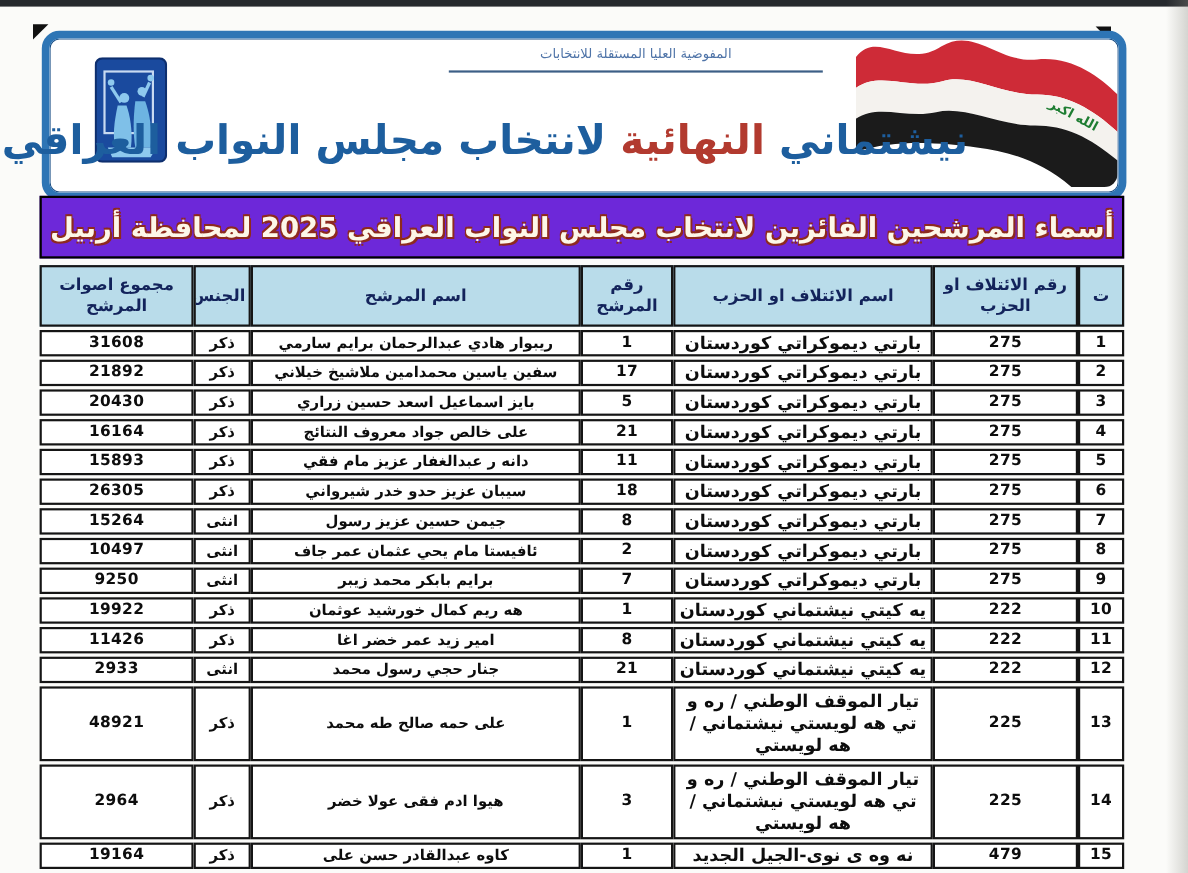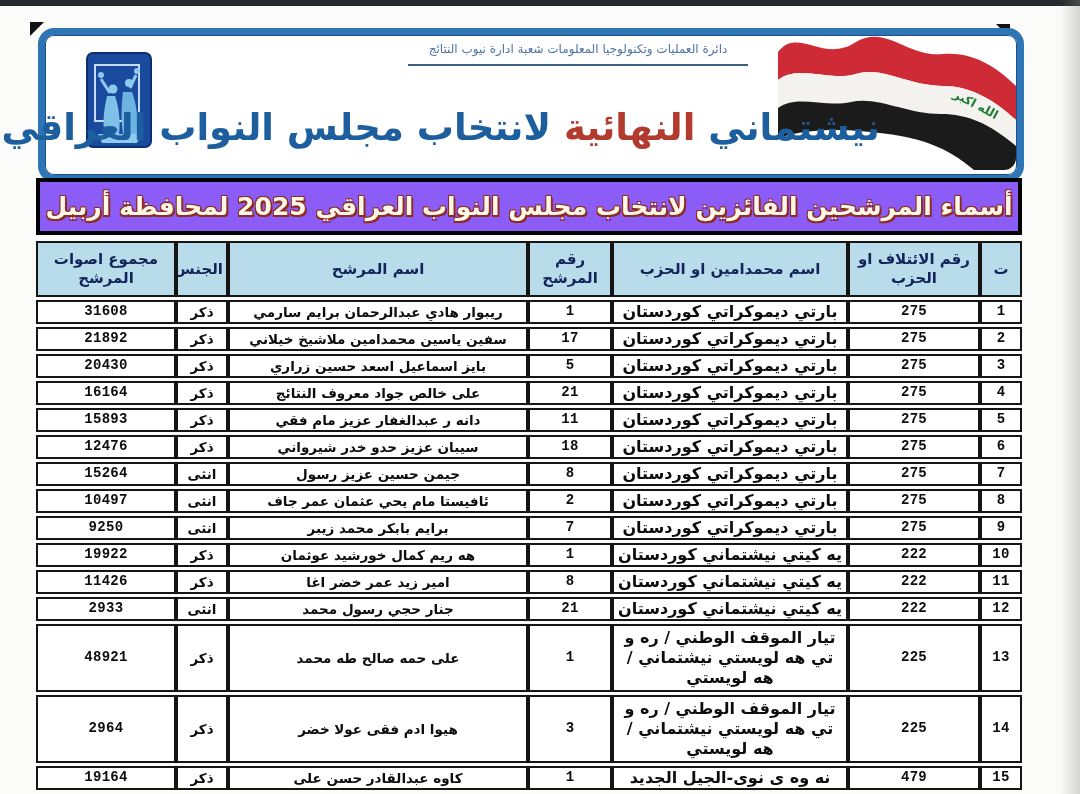--- a/index.html
+++ b/index.html
@@ -33,41 +33,41 @@
     letter-spacing:-1px;
   }
   .main-title .red{color:#b23a2f;text-align:center;}
   .flag-wrap{
     position:absolute;left:778px;top:24px;width:238px;height:146px;
     overflow:hidden;border-radius:4px 12px 12px 4px;
   }
   
   .banner{
     position:absolute;left:36px;top:178px;width:986px;height:57px;
-    background:#8b5cf6;border:4px solid #000000;box-sizing:border-box;
+    background:#6d28d9;border:2px solid #000000;box-sizing:border-box;
     display:flex;align-items:center;justify-content:center;direction:rtl;
   }
   .banner-text{
     color:#fdf7e8;font-size:25px;font-weight:bold;
     text-shadow:2px 2px 0 #8e2a1e,-1px -1px 0 #8e2a1e,1px -1px 0 #8e2a1e,-1px 2px 0 #8e2a1e;
   }
   
   .table-wrap{position:absolute;left:36px;top:238px;width:986px;}
   table{
     width:986px;table-layout:fixed;direction:rtl;
     border-collapse:separate;border-spacing:0 3px;
   }
   th,td{border:2px solid #151515;background:#fff;text-align:center;vertical-align:middle;overflow:hidden;}
   th{
     background:#b9dcea;color:#13235b;font-size:15px;font-weight:bold;
     height:50px;line-height:1.25;padding:1px 3px;
   }
   td{font-size:13.5px;font-weight:bold;color:#0d0d0d;height:20px;padding:0 4px;line-height:1.25;}
   tr.tall td{height:64px;}
-  td.num{font-size:14px;letter-spacing:.3px;font-family:Liberation Mono, monospace;}
+  td.num{font-size:14px;letter-spacing:.3px;}
   td.party{font-size:16px;}
 </style>
 </head>
 <body>
 
 <div class="top-strip"></div>
 <div class="right-strip"></div>
 
 <div class="corner corner-tl"></div>
 <div class="corner corner-tr"></div>
@@ -93,21 +93,21 @@
     <path d="M44,36 L50,23" stroke="#8ec9ee" stroke-width="3" fill="none"></path>
     <circle cx="27" cy="37" r="4.5" fill="#8ec9ee"></circle>
     <circle cx="43" cy="31" r="4" fill="#8ec9ee"></circle>
     <path d="M21,44 C18,58 16,72 19,82 L33,82 C35,68 32,52 29,44 Z" fill="#7fc0e8"></path>
     <path d="M37,40 C35,56 35,70 37,82 L51,82 C53,64 49,48 46,40 Z" fill="#6db4e2"></path>
     <path d="M12,82 H56 L51,91 H16 Z" fill="#8ec9ee"></path>
   </svg>
 </div>
 
 <div class="org-block">
-  <div>دائرة العمليات وتكنولوجيا المعلومات شعبة ادارة نيوب النتائج</div>
+  <div>المفوضية العليا المستقلة للانتخابات</div>
 </div>
 
 <div class="main-title">
   <span>نيشتماني</span>
   <span class="red">النهائية</span>
   <span>لانتخاب مجلس النواب العراقي</span>
   <span>٢٠٢٥</span>
 </div>
 
 <div class="banner">
@@ -122,21 +122,21 @@
         <col style="width:236px">
       <col style="width:84px">
         <col style="width:300px">
         <col style="width:52px">
         <col style="width:140px">
     </colgroup>
     <thead>
         <tr id="header-row">
           <th>ت</th>
           <th>رقم الائتلاف او الحزب</th>
-          <th>اسم محمدامين او الحزب</th>
+          <th>اسم الائتلاف او الحزب</th>
           <th>رقم المرشح</th>
           <th>اسم المرشح</th>
           <th>الجنس</th>
           <th>مجموع اصوات المرشح</th>
         </tr>
       </thead>
     <tbody id="table-body">
         <tr>
           <td class="num">1</td>
           <td class="num">275</td>
@@ -182,21 +182,21 @@
           <td>ذكر</td>
           <td class="num">15893</td>
         </tr>
         <tr>
           <td class="num">6</td>
           <td class="num">275</td>
           <td class="party">بارتي ديموكراتي كوردستان</td>
           <td class="num">18</td>
           <td>سيبان عزيز حدو خدر شيرواني</td>
           <td>ذكر</td>
-          <td class="num">12476</td>
+          <td class="num">26305</td>
         </tr>
         <tr>
           <td class="num">7</td>
           <td class="num">275</td>
           <td class="party">بارتي ديموكراتي كوردستان</td>
           <td class="num">8</td>
           <td>جيمن حسين عزيز رسول</td>
           <td>انثى</td>
           <td class="num">15264</td>
         </tr>

